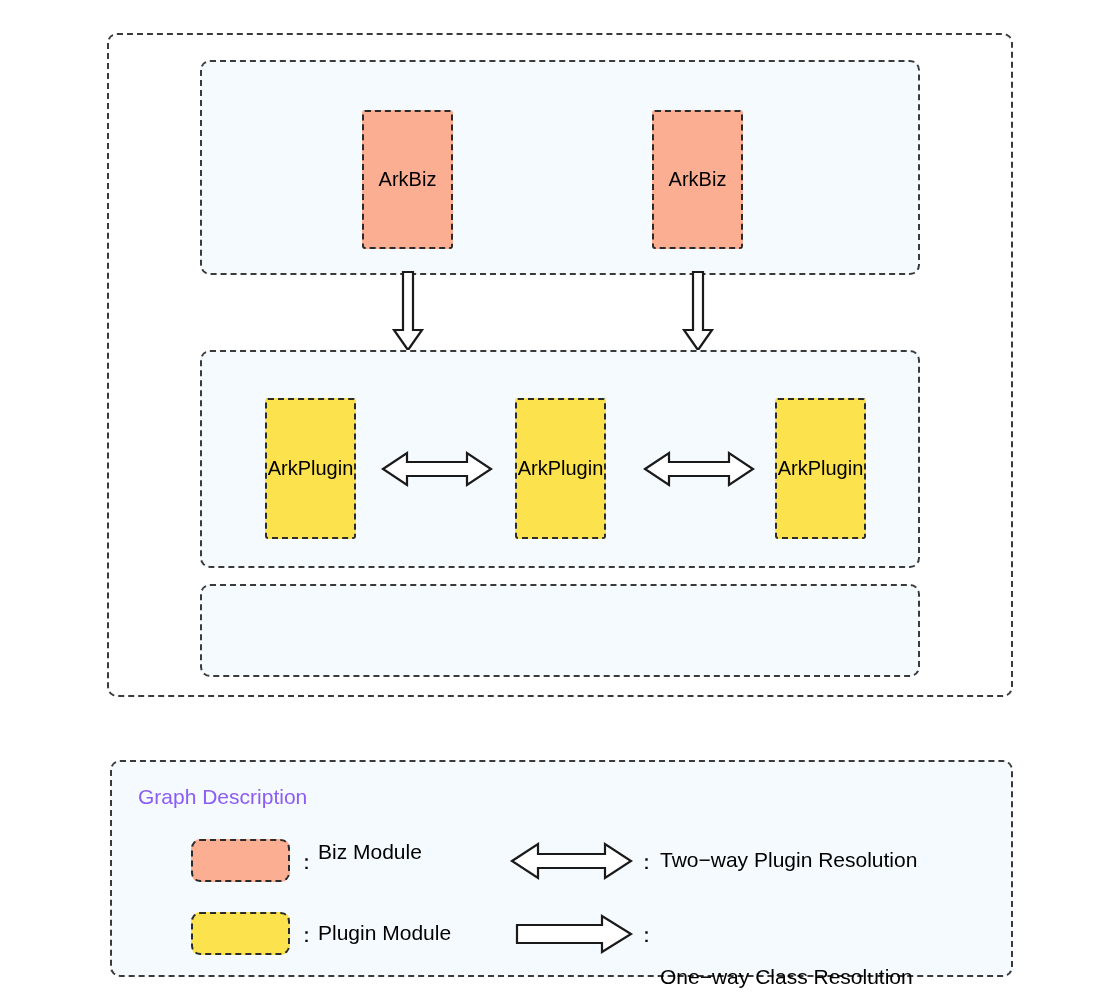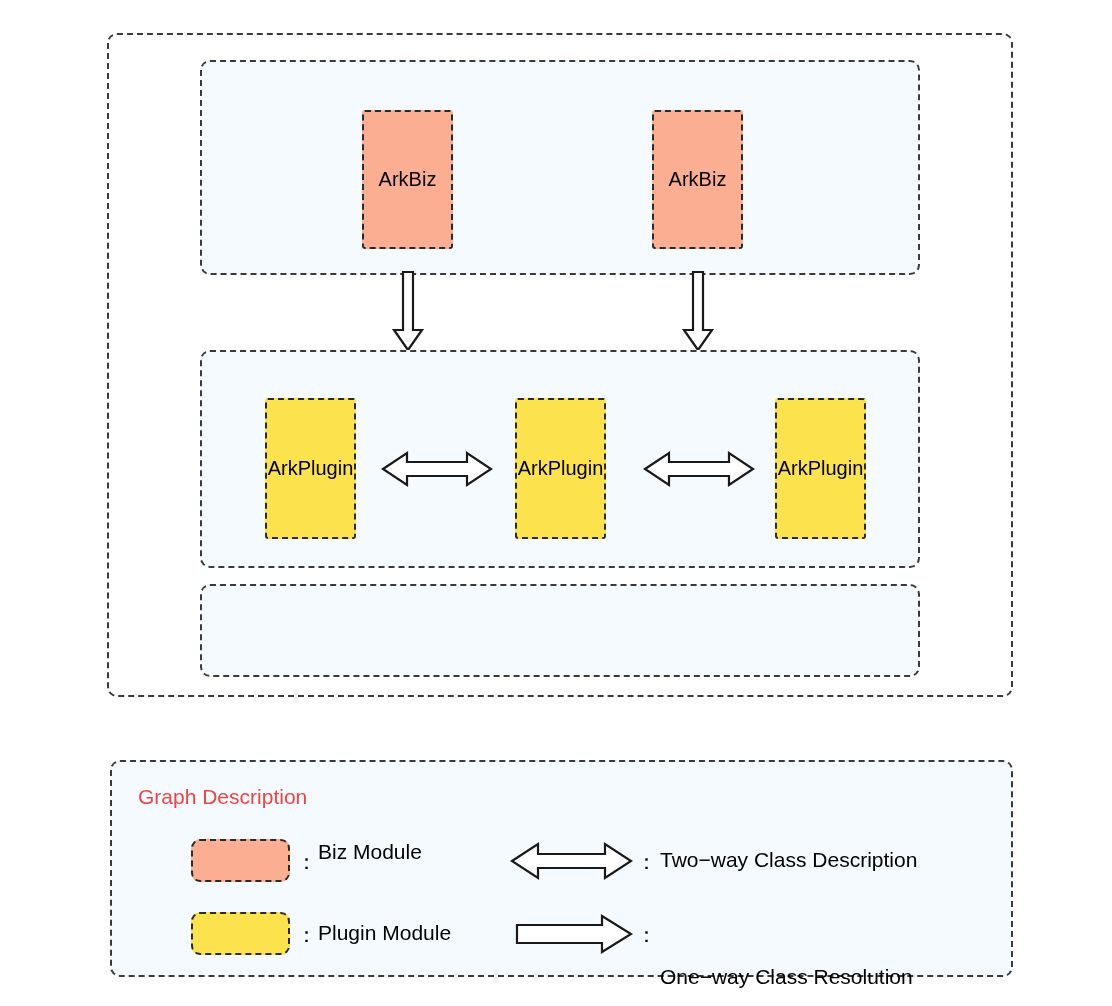--- a/index.html
+++ b/index.html
@@ -69,21 +69,21 @@
     white-space: nowrap;
   }
   .label-center {
     text-align: center;
   }
 
   
   .legend-title {
     position: absolute;
     font-size: 21px;
-    color: #ef4444;
+    color: #8b5cf6;
     white-space: nowrap;
   }
   .swatch {
     position: absolute;
     box-sizing: border-box;
     border: 2px dashed #2b2b2b;
     border-radius: 9px;
   }
   .swatch-biz { background: #fcae93; }
   .swatch-plugin { background: #fce24d; }
@@ -174,21 +174,21 @@
   <div class="legend-text" style="left:318px; top:808px;margin-top:32px;">Biz Module</div>
 
   <div class="swatch swatch-plugin" style="left:191px; top:912px; width:99px; height:43px;"></div>
   <div class="legend-colon" style="left:296px; top:921px;">：</div>
   <div class="legend-text" style="left:318px; top:921px;">Plugin Module</div>
 
   <svg class="arrow" style="left:512px; top:841px;" width="119" height="40" viewBox="0 0 119 40">
     <path d="M0,20 L26,3 L26,13 L93,13 L93,3 L119,20 L93,37 L93,27 L26,27 L26,37 Z"></path>
   </svg>
   <div class="legend-colon" style="left:636px; top:848px;">：</div>
-  <div class="legend-text" style="left:660px; top:848px;">Two−way Class Description</div>
+  <div class="legend-text" style="left:660px; top:848px;">Two−way Plugin Resolution</div>
 
   <svg class="arrow" style="left:517px; top:914px;" width="114" height="40" viewBox="0 0 114 40">
     <path d="M0,11 L85,11 L85,2 L114,20 L85,38 L85,29 L0,29 Z"></path>
   </svg>
   <div class="legend-colon" style="left:636px; top:921px;">：</div>
   <div class="legend-text" style="left:660px; top:921px;margin-top:44px;">One−way Class Resolution</div>
 
 </div>
 
 </body></html>

